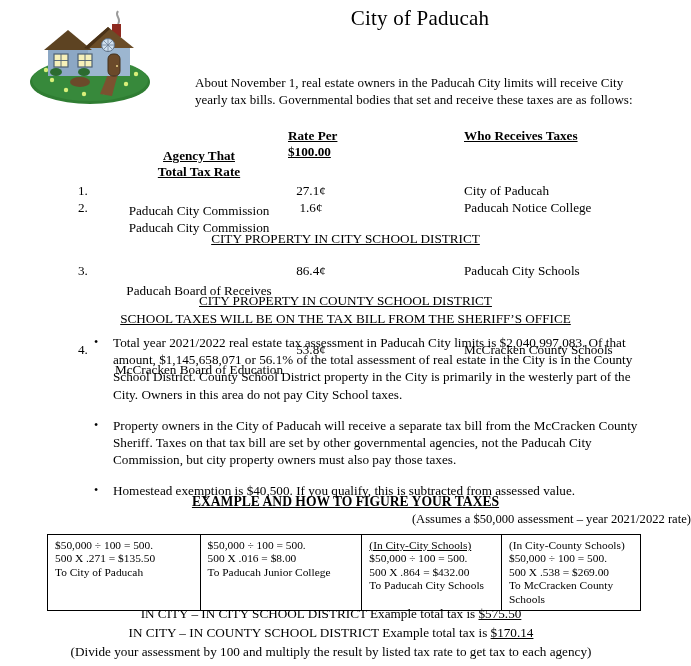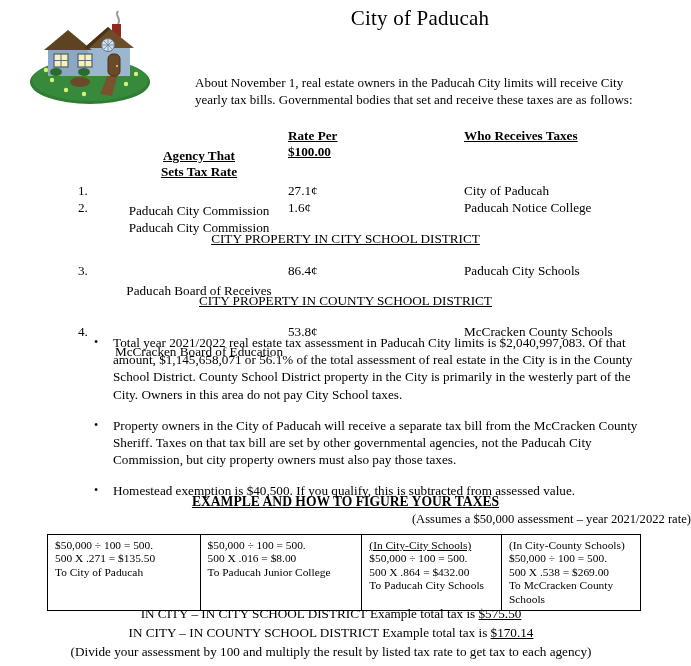--- a/index.html
+++ b/index.html
@@ -78,21 +78,21 @@
   .hd u, .u {
     text-decoration: underline;
   }
   .hd-2lines span { display: block; }
 
   .agency-row {
     position: relative;
     height: 17px;
     line-height: 17px;
   }
-  .rate-val { text-align: left; display: block; padding-right: 16px; }
+  .rate-val { text-align: center; display: block; padding-right: 16px; }
 
   .center-underline {
     text-align: center;
     font-size: 13.2px;
     line-height: 18px;
   }
   .center-underline span { text-decoration: underline; }
 
   
   .bullets {
@@ -229,21 +229,21 @@
     </div>
 
     <div class="intro">About November 1, real estate owners in the Paducah City limits will receive City yearly tax bills.  Governmental bodies that set and receive these taxes are as follows:</div>
   </div>
 
   <div class="agency">
 
     <div class="agency-head">
       <div class="col-name hd hd-2lines">
         <span class="u">Agency That</span>
-        <span class="u">Sets Tax Rate </span>
+        <span class="u">Total Tax Rate </span>
       </div>
       <div class="col-rate hd hd-2lines">
         <span class="u">Rate Per</span>
         <span class="u">$100.00</span>
       </div>
       <div class="col-who hd">
         <span class="u">Who Receives Taxes</span>
       </div>
     </div>
 
@@ -281,20 +281,23 @@
       <span class="col-rate">
           <span class="rate-val">86.4¢</span>
         </span>
       <span class="col-who">Paducah City Schools</span>
     </div>
 
     <div style="height:13px"></div>
 
     <div class="center-underline">
       <span>CITY PROPERTY IN COUNTY SCHOOL DISTRICT</span>
+    </div>
+    <div class="center-underline">
+      <span>SCHOOL TAXES WILL BE ON THE TAX BILL FROM THE SHERIFF’S OFFICE</span>
     </div>
 
     <div style="height:13px"></div>
 
     <div class="agency-row">
       <span class="col-num">4.</span>
       <span class="col-name">McCracken Board of Education</span>
       <span class="col-rate">
           <span class="rate-val">53.8¢</span>
         </span>

